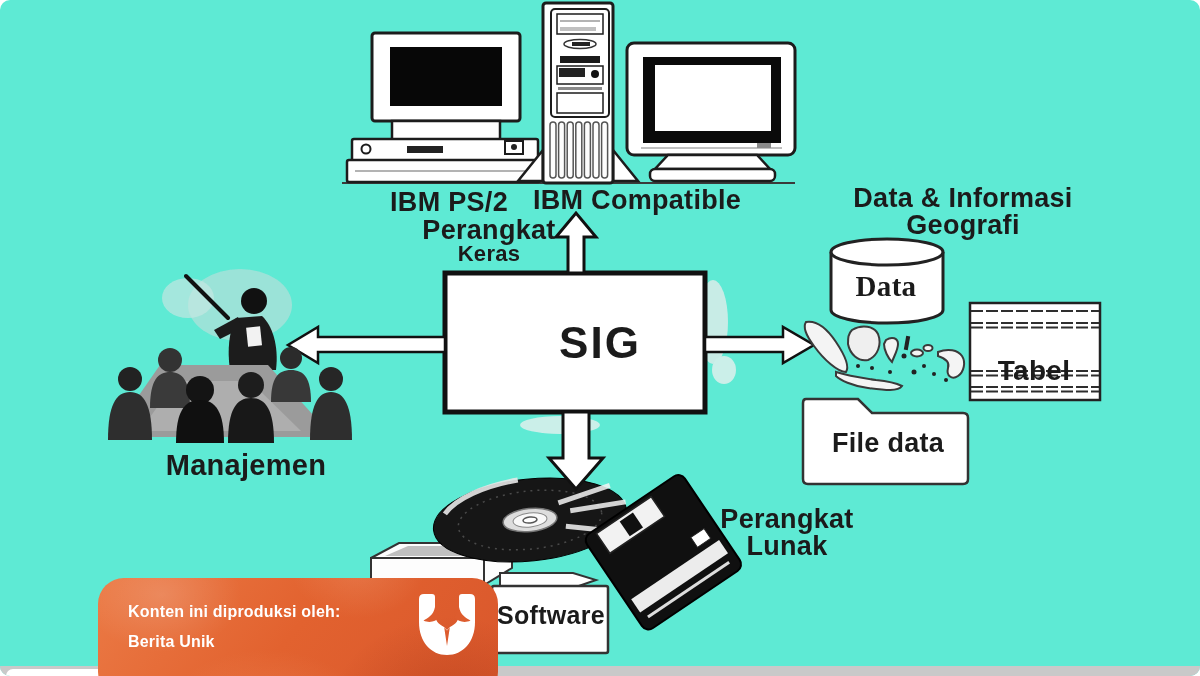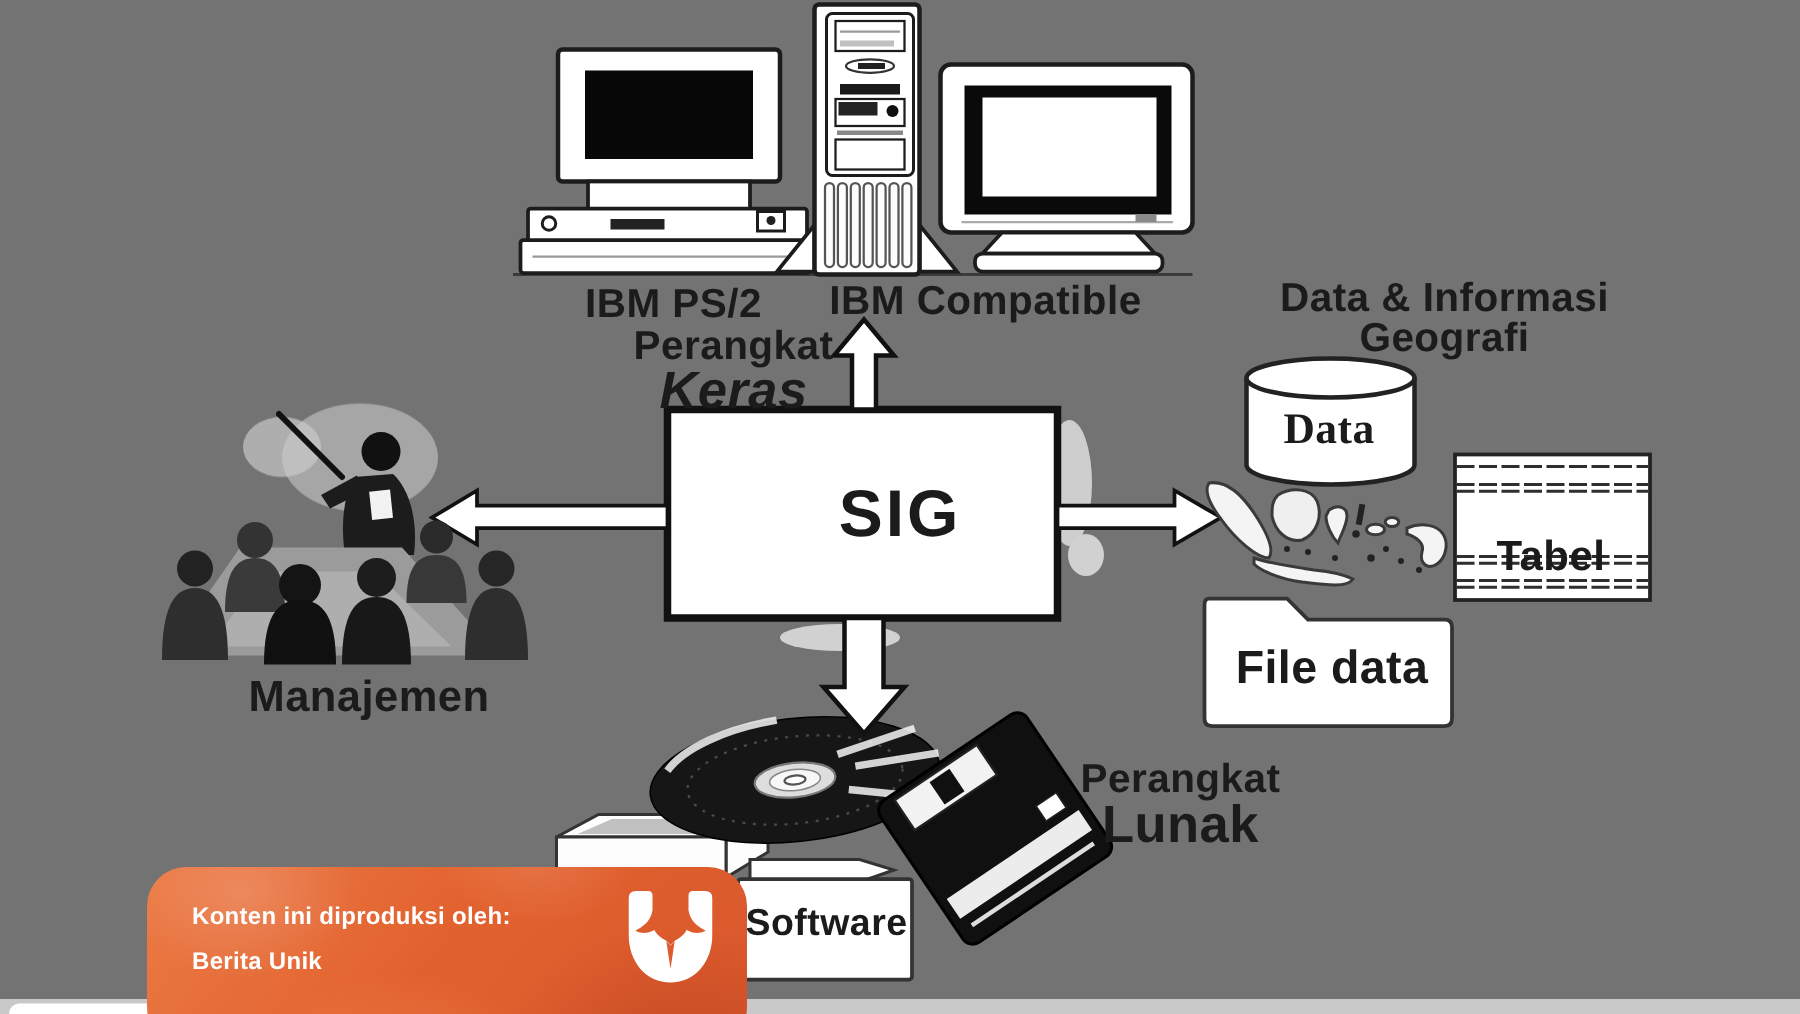--- a/index.html
+++ b/index.html
@@ -1,18 +1,19 @@
 <!DOCTYPE html>
 <html><head>
 <meta charset="utf-8">
 <style>
   html,body{margin:0;padding:0;background:#ffffff;}
   .stage{
-    position:relative;width:1200px;height:676px;overflow:hidden;background:#737373;
+    position:relative;width:1200px;height:676px;overflow:hidden;background:#5eead4;
     font-family:"Liberation Sans",sans-serif;
+    border-radius:10px;
   }
   .stage svg.diagram{position:absolute;left:0;top:0;}
   .lbl{
     position:absolute;transform:translateX(-50%);
     font-weight:bold;color:#1b1b1b;white-space:nowrap;line-height:1.04;
     letter-spacing:.3px;
   }
   .banner{
     position:absolute;left:98px;top:578px;width:400px;height:120px;
     border-radius:26px;overflow:hidden;
@@ -201,32 +202,32 @@
       <rect x="492" y="586" width="116" height="67" rx="2" stroke-width="2.5"></rect>
     </g>
 
     <polygon points="563,412 563,458 549,458 576,489 603,458 589,458 589,412" fill="#ffffff" stroke="#111111" stroke-width="3"></polygon>
 
     <rect x="0" y="666" width="1200" height="10" fill="#c9c9c9"></rect>
     <rect x="6" y="669" width="330" height="14" rx="7" fill="#ffffff"></rect>
   </svg>
 
   <div class="lbl" style="left:449px;top:188px;font-size:27px;">IBM PS/2</div>
-  <div class="lbl" style="left:657px;top:186px;font-size:27px;">IBM Compatible</div>
+  <div class="lbl" style="left:637px;top:186px;font-size:27px;">IBM Compatible</div>
   <div class="lbl" style="left:489px;top:216px;font-size:27px;">Perangkat</div>
-  <div class="lbl" style="left:489px;top:243px;font-size:35px;font-style:italic;">Keras</div>
+  <div class="lbl" style="left:489px;top:243px;font-size:22px;">Keras</div>
   <div class="lbl" style="left:576px;top:320px;font-size:44px;letter-spacing:2px;margin-left:24px;">SIG</div>
   <div class="lbl" style="left:246px;top:450px;font-size:29px;">Manajemen</div>
   <div class="lbl" style="left:963px;top:184px;font-size:27px;">Data &amp; Informasi</div>
   <div class="lbl" style="left:963px;top:211px;font-size:27px;">Geografi</div>
   <div class="lbl" style="left:886px;top:271px;font-size:29px;font-family:Liberation Serif, serif;">Data</div>
   <div class="lbl" style="left:1034px;top:356px;font-size:28px;">Tabel</div>
-  <div class="lbl" style="left:888px;top:429px;font-size:31px;">File data</div>
+  <div class="lbl" style="left:888px;top:429px;font-size:27px;">File data</div>
   <div class="lbl" style="left:787px;top:505px;font-size:27px;">Perangkat</div>
-  <div class="lbl" style="left:787px;top:532px;font-size:35px;">Lunak</div>
+  <div class="lbl" style="left:787px;top:532px;font-size:27px;">Lunak</div>
   <div class="lbl" style="left:551px;top:602px;font-size:25px;">Software</div>
 
   <div class="banner">
     <div class="banner-text">
       <div class="banner-line">Konten ini diproduksi oleh:</div>
       <div class="banner-line">Berita Unik</div>
     </div>
     <svg class="banner-logo" viewBox="0 0 56 62">
       <path fill="#ffffff" d="M0,5 Q0,0 5,0 H13 Q16,0 16,3 V20 C16,26 19,30 25,33 L28,36 L31,33 C37,30 40,26 40,20 V3 Q40,0 43,0 H51 Q56,0 56,5 V28 C56,48 44,61 28,61 C12,61 0,48 0,28 Z"></path>
       <path fill="#dd5c2e" d="M16,13 C14.5,21 9,24 4.5,26.5 C10.5,29.5 16.5,27.5 20.5,23.5 L18,18 Z"></path>

